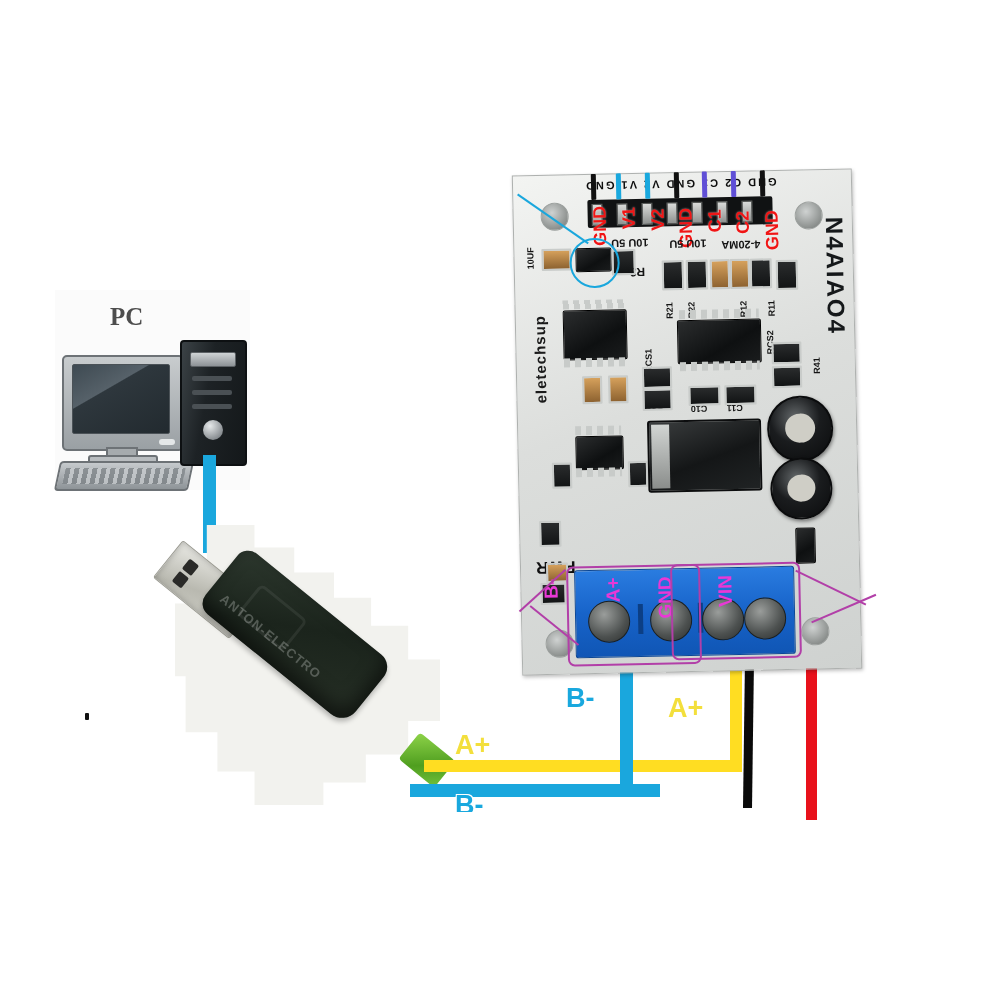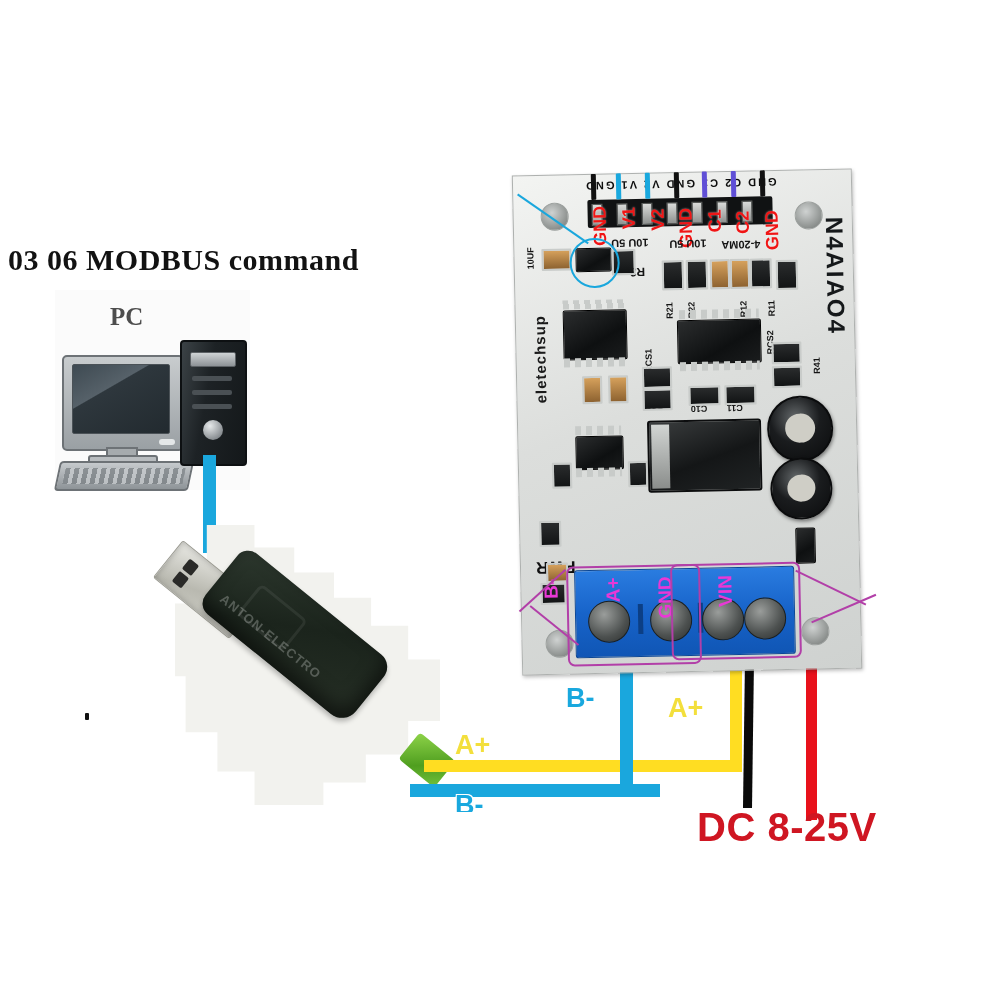--- a/index.html
+++ b/index.html
@@ -146,21 +146,20 @@
   .annot-line{position:absolute;background:#b23fa8;height:2px;transform-origin:0 0;}
   .cyan-circle{position:absolute;border:2px solid #1aa7dd;border-radius:50%;}
   .cyan-line{position:absolute;background:#1aa7dd;height:2px;transform-origin:0 0;}
   .dot{position:absolute;background:#111;border-radius:1px;}
 </style>
 </head>
 <body>
 
 <div id="stage">
 
-  <div class="title">03 06 MODBUS command</div>
 
   <div class="pc-wrap"></div>
   <div class="pc-label">PC</div>
 
   <div>
     <div class="monitor-body">
       <div class="monitor-screen"></div>
       <div class="monitor-btn"></div>
     </div>
     <div class="monitor-neck"></div>
@@ -197,21 +196,20 @@
   <div class="cable bk" style="left:743px;top:660px;width:11px;height:148px;
               clip-path:polygon(18% 0,100% 0,82% 100%,0 100%);"></div>
 
   <div class="cable rd" style="left:806px;top:660px;width:11px;height:160px;"></div>
 
   <div class="wlabel lab-ye" style="left:455px;top:730px;">A+</div>
   <div class="wlabel lab-cy" style="left:566px;top:683px;">B-</div>
   <div class="wlabel lab-ye" style="left:668px;top:693px;">A+</div>
   <div class="wlabel lab-cy" style="left:455px;top:790px;overflow:hidden;height:22px;">B-</div>
 
-  <div class="dc-label">DC 8-25V</div>
 
   <div class="dot" style="left:85px;top:713px;width:4px;height:7px;"></div>
 
   <div id="pcb">
     <div class="pcb-base"></div>
 
     <div class="mhole" style="left:28px;top:28px;"></div>
     <div class="mhole" style="left:282px;top:32px;"></div>
     <div class="mhole" style="left:24px;top:455px;"></div>
     <div class="mhole" style="left:280px;top:448px;"></div>

